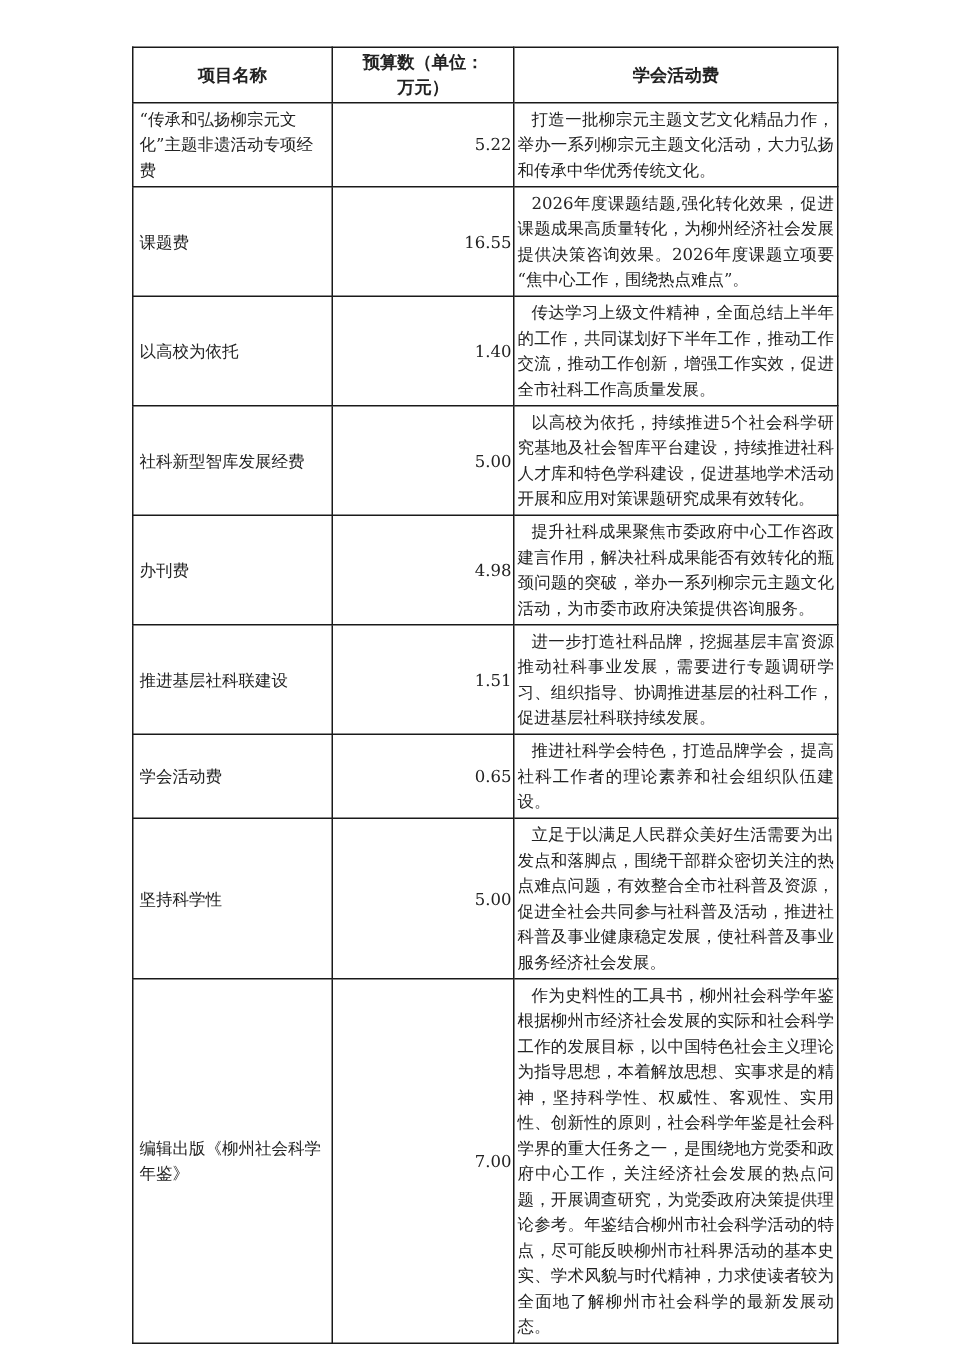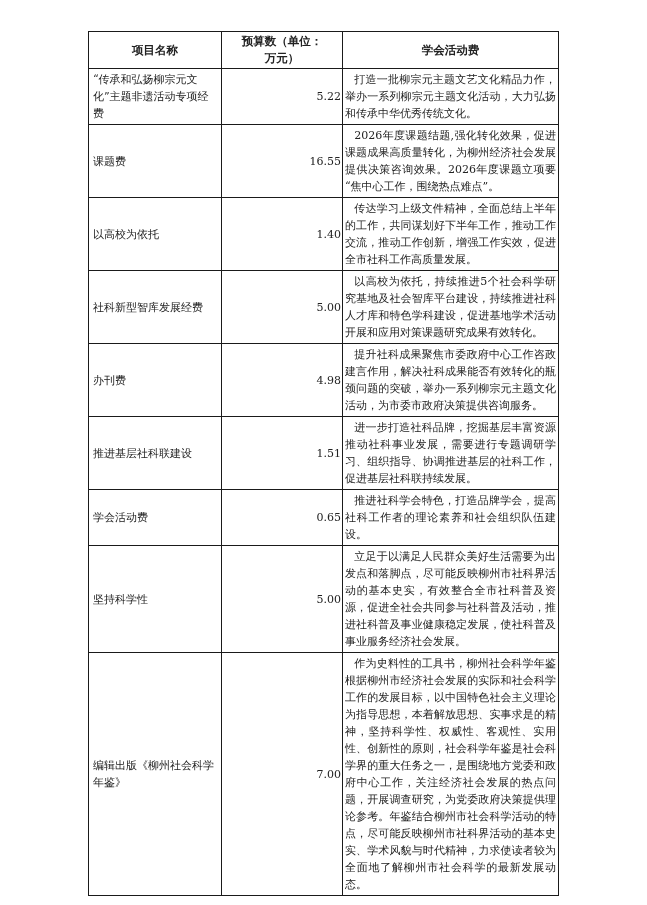--- a/index.html
+++ b/index.html
@@ -119,21 +119,21 @@
 
   <tr>
     <td class="col-name">学会活动费</td>
     <td class="col-budget">0.65</td>
     <td class="col-target">推进社科学会特色，打造品牌学会，提高社科工作者的理论素养和社会组织队伍建设。</td>
   </tr>
 
   <tr>
     <td class="col-name">坚持科学性</td>
     <td class="col-budget">5.00</td>
-    <td class="col-target">立足于以满足人民群众美好生活需要为出发点和落脚点，尽可能反映柳州市社科界活动的基本史实，有效整合全市社科普及资源，促进全社会共同参与社科普及活动，推进社科普及事业健康稳定发展，使社科普及事业服务经济社会发展。</td>
+    <td class="col-target">立足于以满足人民群众美好生活需要为出发点和落脚点，围绕干部群众密切关注的热点难点问题，有效整合全市社科普及资源，促进全社会共同参与社科普及活动，推进社科普及事业健康稳定发展，使社科普及事业服务经济社会发展。</td>
   </tr>
 
   <tr>
     <td class="col-name">编辑出版《柳州社会科学年鉴》</td>
     <td class="col-budget">7.00</td>
     <td class="col-target">作为史料性的工具书，柳州社会科学年鉴根据柳州市经济社会发展的实际和社会科学工作的发展目标，以中国特色社会主义理论为指导思想，本着解放思想、实事求是的精神，坚持科学性、权威性、客观性、实用性、创新性的原则，社会科学年鉴是社会科学界的重大任务之一，是围绕地方党委和政府中心工作，关注经济社会发展的热点问题，开展调查研究，为党委政府决策提供理论参考。年鉴结合柳州市社会科学活动的特点，尽可能反映柳州市社科界活动的基本史实、学术风貌与时代精神，力求使读者较为全面地了解柳州市社会科学的最新发展动态。</td>
   </tr>
 </tbody>
   </table>
 

